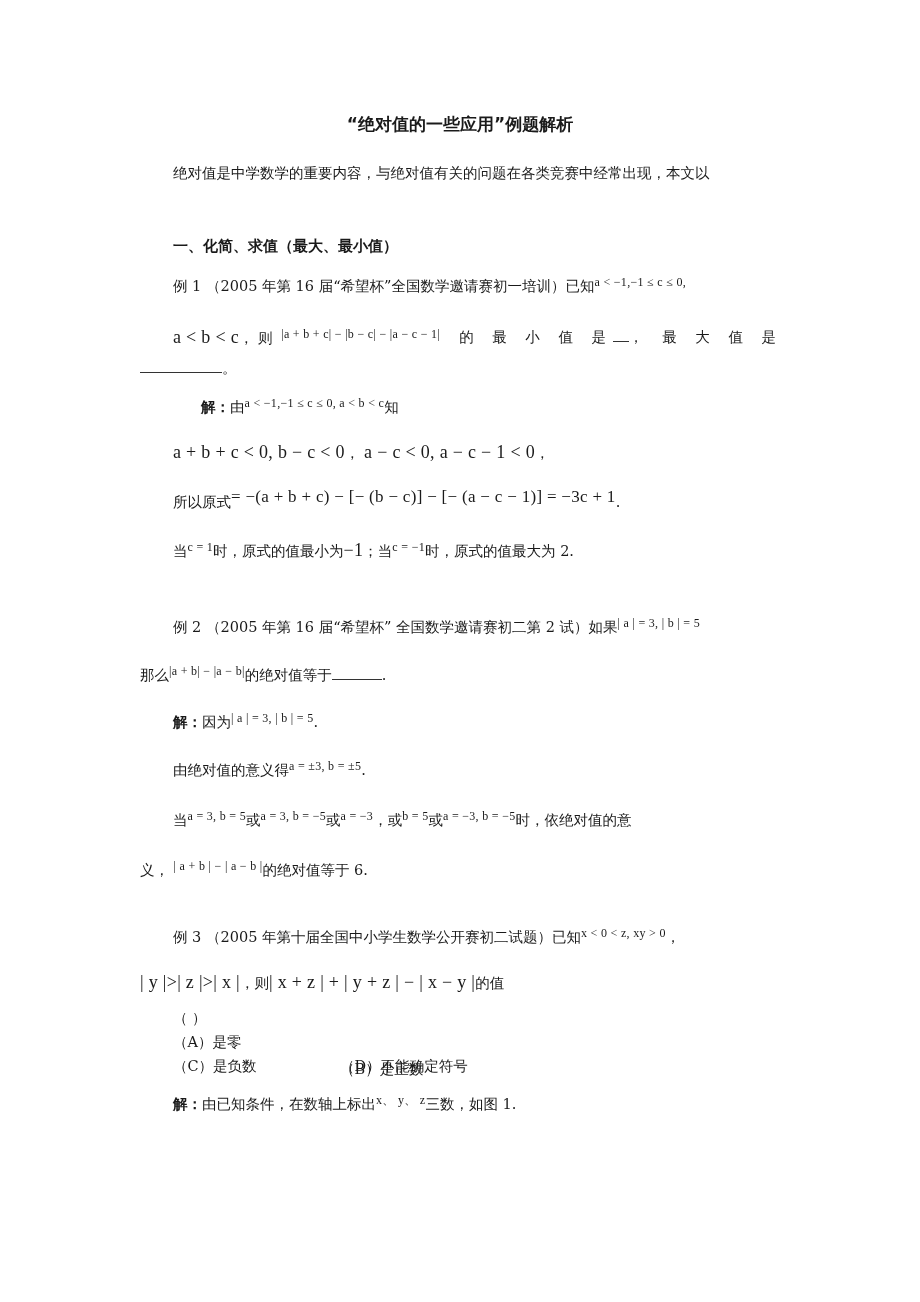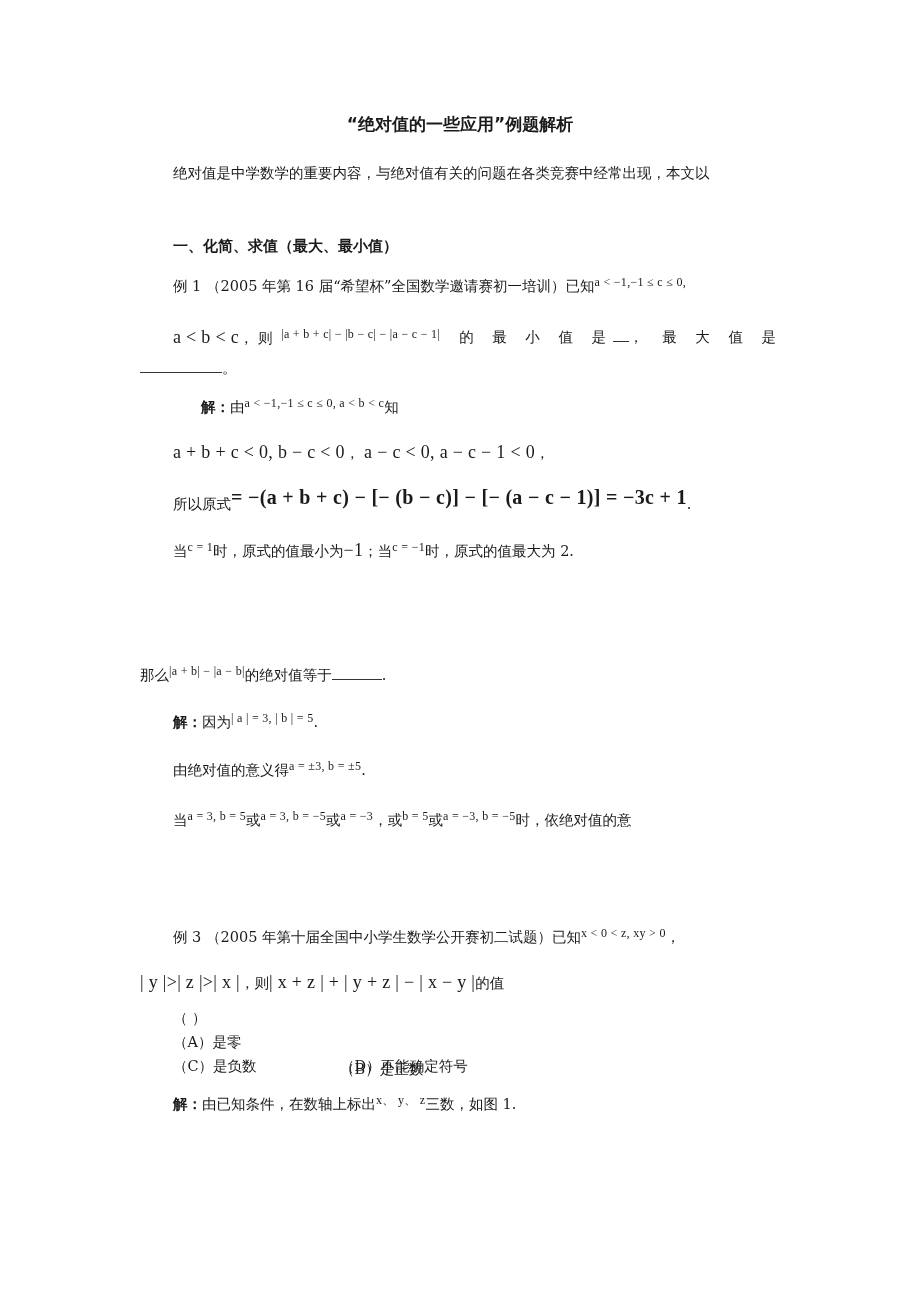--- a/index.html
+++ b/index.html
@@ -111,44 +111,52 @@
   <div class="line" style="left:173px; top:397px;margin-left:28px;">
     <span class="bold-label">解：</span><span>由</span><span class="math">a &lt; −1,−1 ≤ c ≤ 0, a &lt; b &lt; c</span><span>知</span>
   </div>
 
   <div class="line" style="left:173px; top:442px;">
     <span class="math-low">a + b + c &lt; 0, b − c &lt; 0</span><span>，</span>
     <span class="math-low">a − c &lt; 0, a − c − 1 &lt; 0</span><span>，</span>
   </div>
 
   <div class="line" style="left:173px; top:492px;">
-    <span>所以原式</span><span class="math" style="font-size:20px;font-weight:bold;">= −(a + b + c) − [− (b − c)] − [− (a − c − 1)] = −3c + 1</span><span>.</span>
+    <span>所以原式</span><span class="math" style="font-size:17px;">= −(a + b + c) − [− (b − c)] − [− (a − c − 1)] = −3c + 1</span><span>.</span>
   </div>
 
   <div class="line" style="left:173px; top:540px;">
     <span>当</span><span class="math">c = 1</span><span>时，原式的值最小为</span><span class="math-low">−1</span><span>；当</span><span class="math">c = −1</span><span>时，原式的值最大为 2.</span>
   </div>
 
+  <div class="line" style="left:173px; top:617px;">
+    <span>例 2</span>
+    <span>（2005 年第 16 届“希望杯”  全国数学邀请赛初二第 2 试）如果</span><span class="math">| a | = 3, | b | = 5</span>
+  </div>
 
   <div class="line" style="left:140px; top:665px;">
     <span>那么</span><span class="math">|a + b| − |a − b|</span><span>的绝对值等于</span><span class="blank" style="width:50px;"></span><span>.</span>
   </div>
 
   <div class="line" style="left:173px; top:712px;">
     <span class="bold-label">解：</span><span>因为</span><span class="math">| a | = 3, | b | = 5</span><span>.</span>
   </div>
 
   <div class="line" style="left:173px; top:760px;">
     <span>由绝对值的意义得</span><span class="math">a = ±3, b = ±5</span><span>.</span>
   </div>
 
   <div class="line" style="left:173px; top:810px;text-align:center;">
     <span>当</span><span class="math">a = 3, b = 5</span><span>或</span><span class="math">a = 3, b = −5</span><span>或</span><span class="math">a = −3</span><span>，或</span><span class="math">b = 5</span><span>或</span><span class="math">a = −3, b = −5</span><span>时，依绝对值的意</span>
   </div>
 
+  <div class="line" style="left:140px; top:860px;">
+    <span>义，</span>
+    <span class="math">| a + b | − | a − b |</span><span>的绝对值等于 6.</span>
+  </div>
 
   <div class="line" style="left:173px; top:927px;">
     <span>例 3</span>
     <span>（2005 年第十届全国中小学生数学公开赛初二试题）已知</span><span class="math">x &lt; 0 &lt; z, xy &gt; 0</span><span>，</span>
   </div>
 
   <div class="line" style="left:140px; top:972px;">
     <span class="math-low">| y |&gt;| z |&gt;| x |</span><span>，则</span><span class="math-low">| x + z | + | y + z | − | x − y |</span><span>的值</span>
   </div>
 

